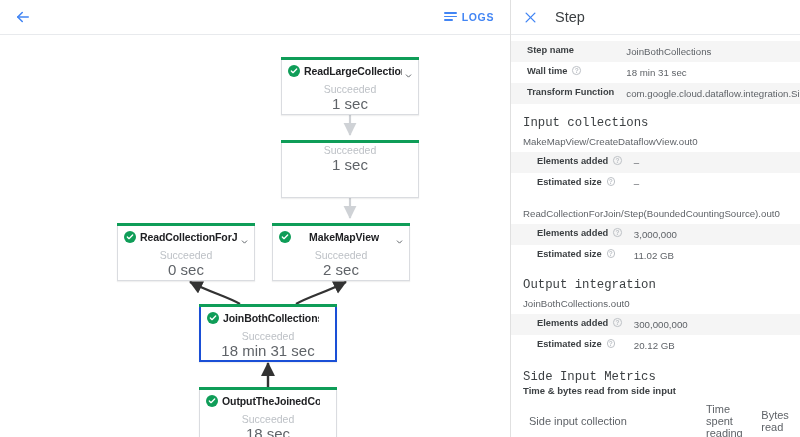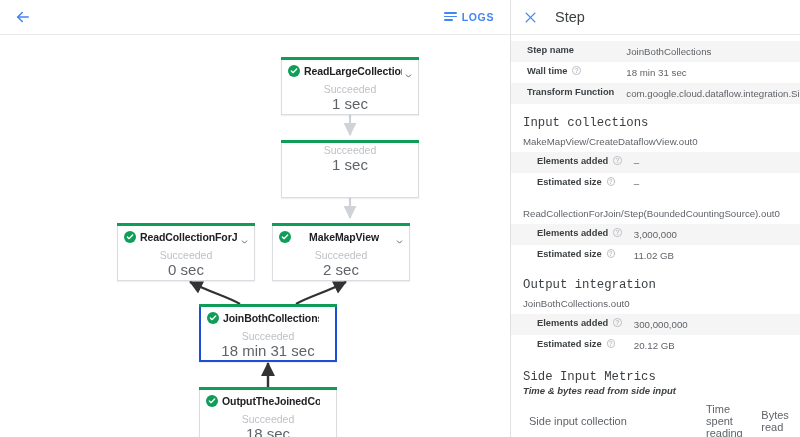--- a/index.html
+++ b/index.html
@@ -145,21 +145,20 @@
   .sec-title {
     font-size: 12.3px; color: #3c4043; padding: 12px 0 5px 12px; font-family: Liberation Mono, monospace;
   }
   .sec-sub {
     font-size: 9.7px; color: #5f6368; padding: 0 0 4px 12px; line-height: 13px;
   }
   .sec-title.tight { padding-top: 14px; padding-bottom: 1px; }
   .sec-bold-sub {
     font-size: 9.5px; color: #3c4043; font-weight: bold;
     padding: 0 0 4px 12px;
-    font-style: italic;
   }
 
   .grid-table { width: 100%; border-collapse: collapse; }
   .grid-table th {
     font-size: 11px; font-weight: normal; color: #5f6368;
     text-align: left; padding: 3px 4px 5px 4px;
     border-bottom: 4px solid #000000;
   }
   .grid-table th:first-child { padding-left: 18px; }
   .grid-table td {

